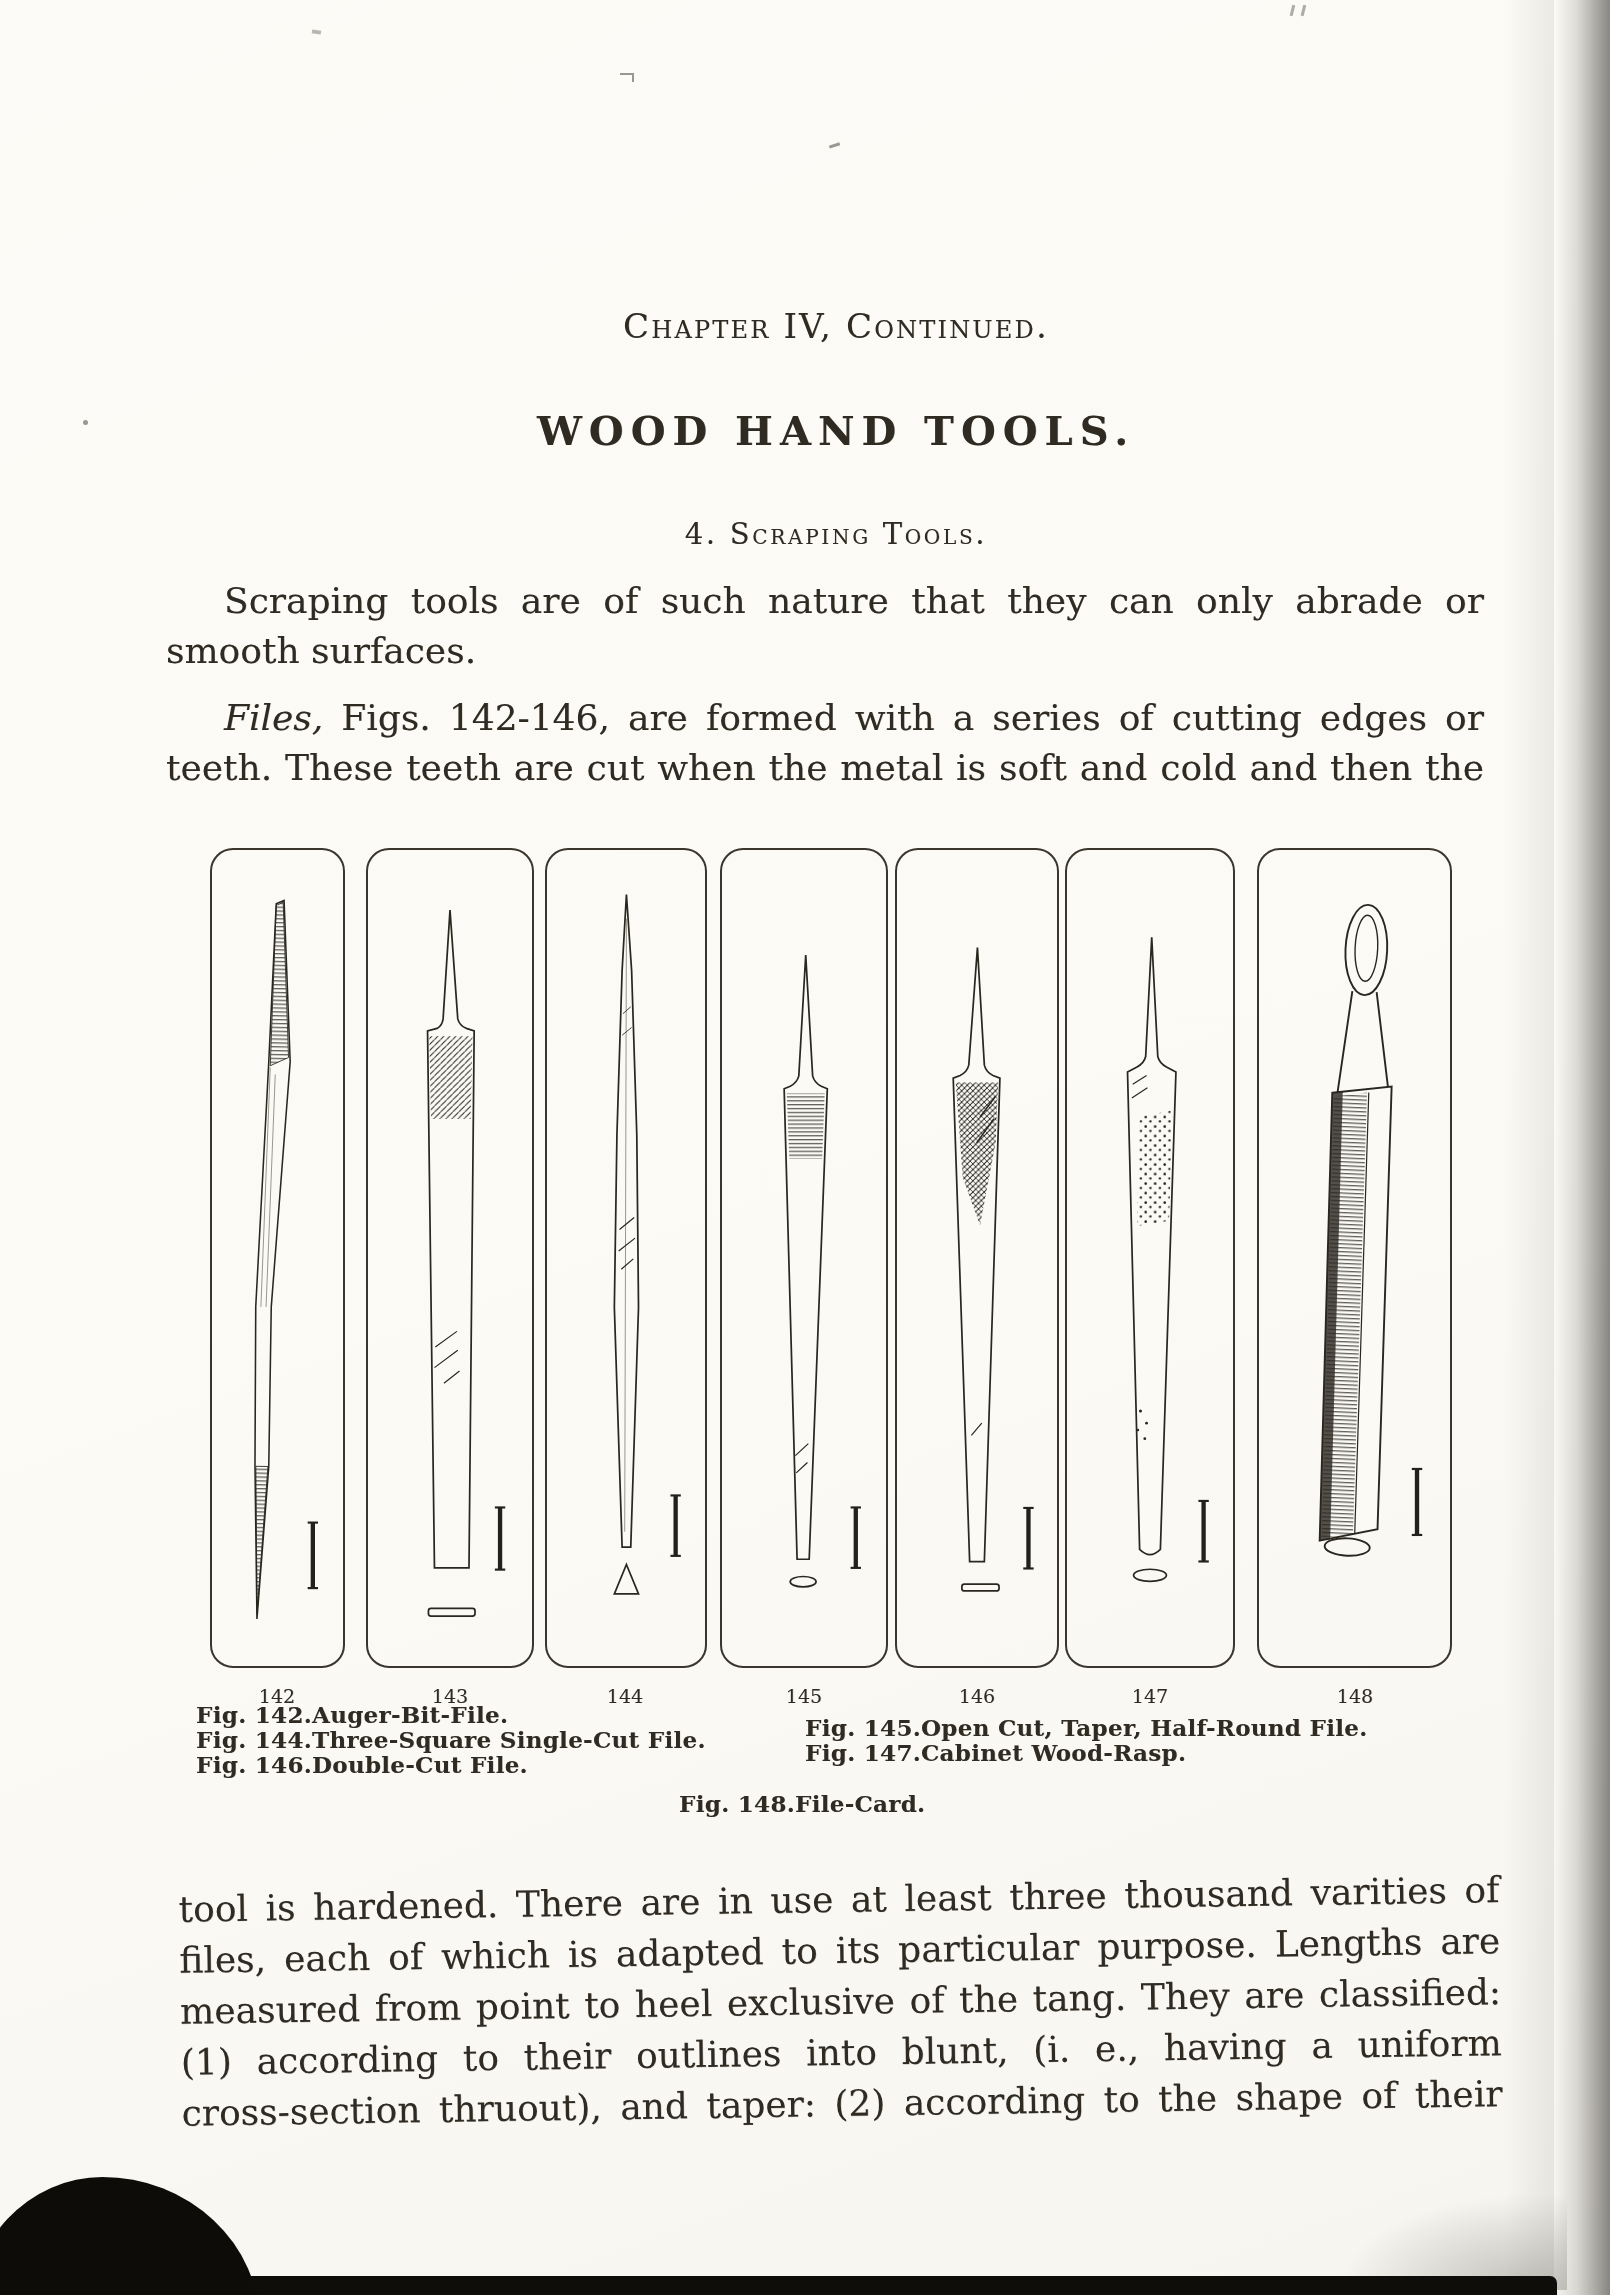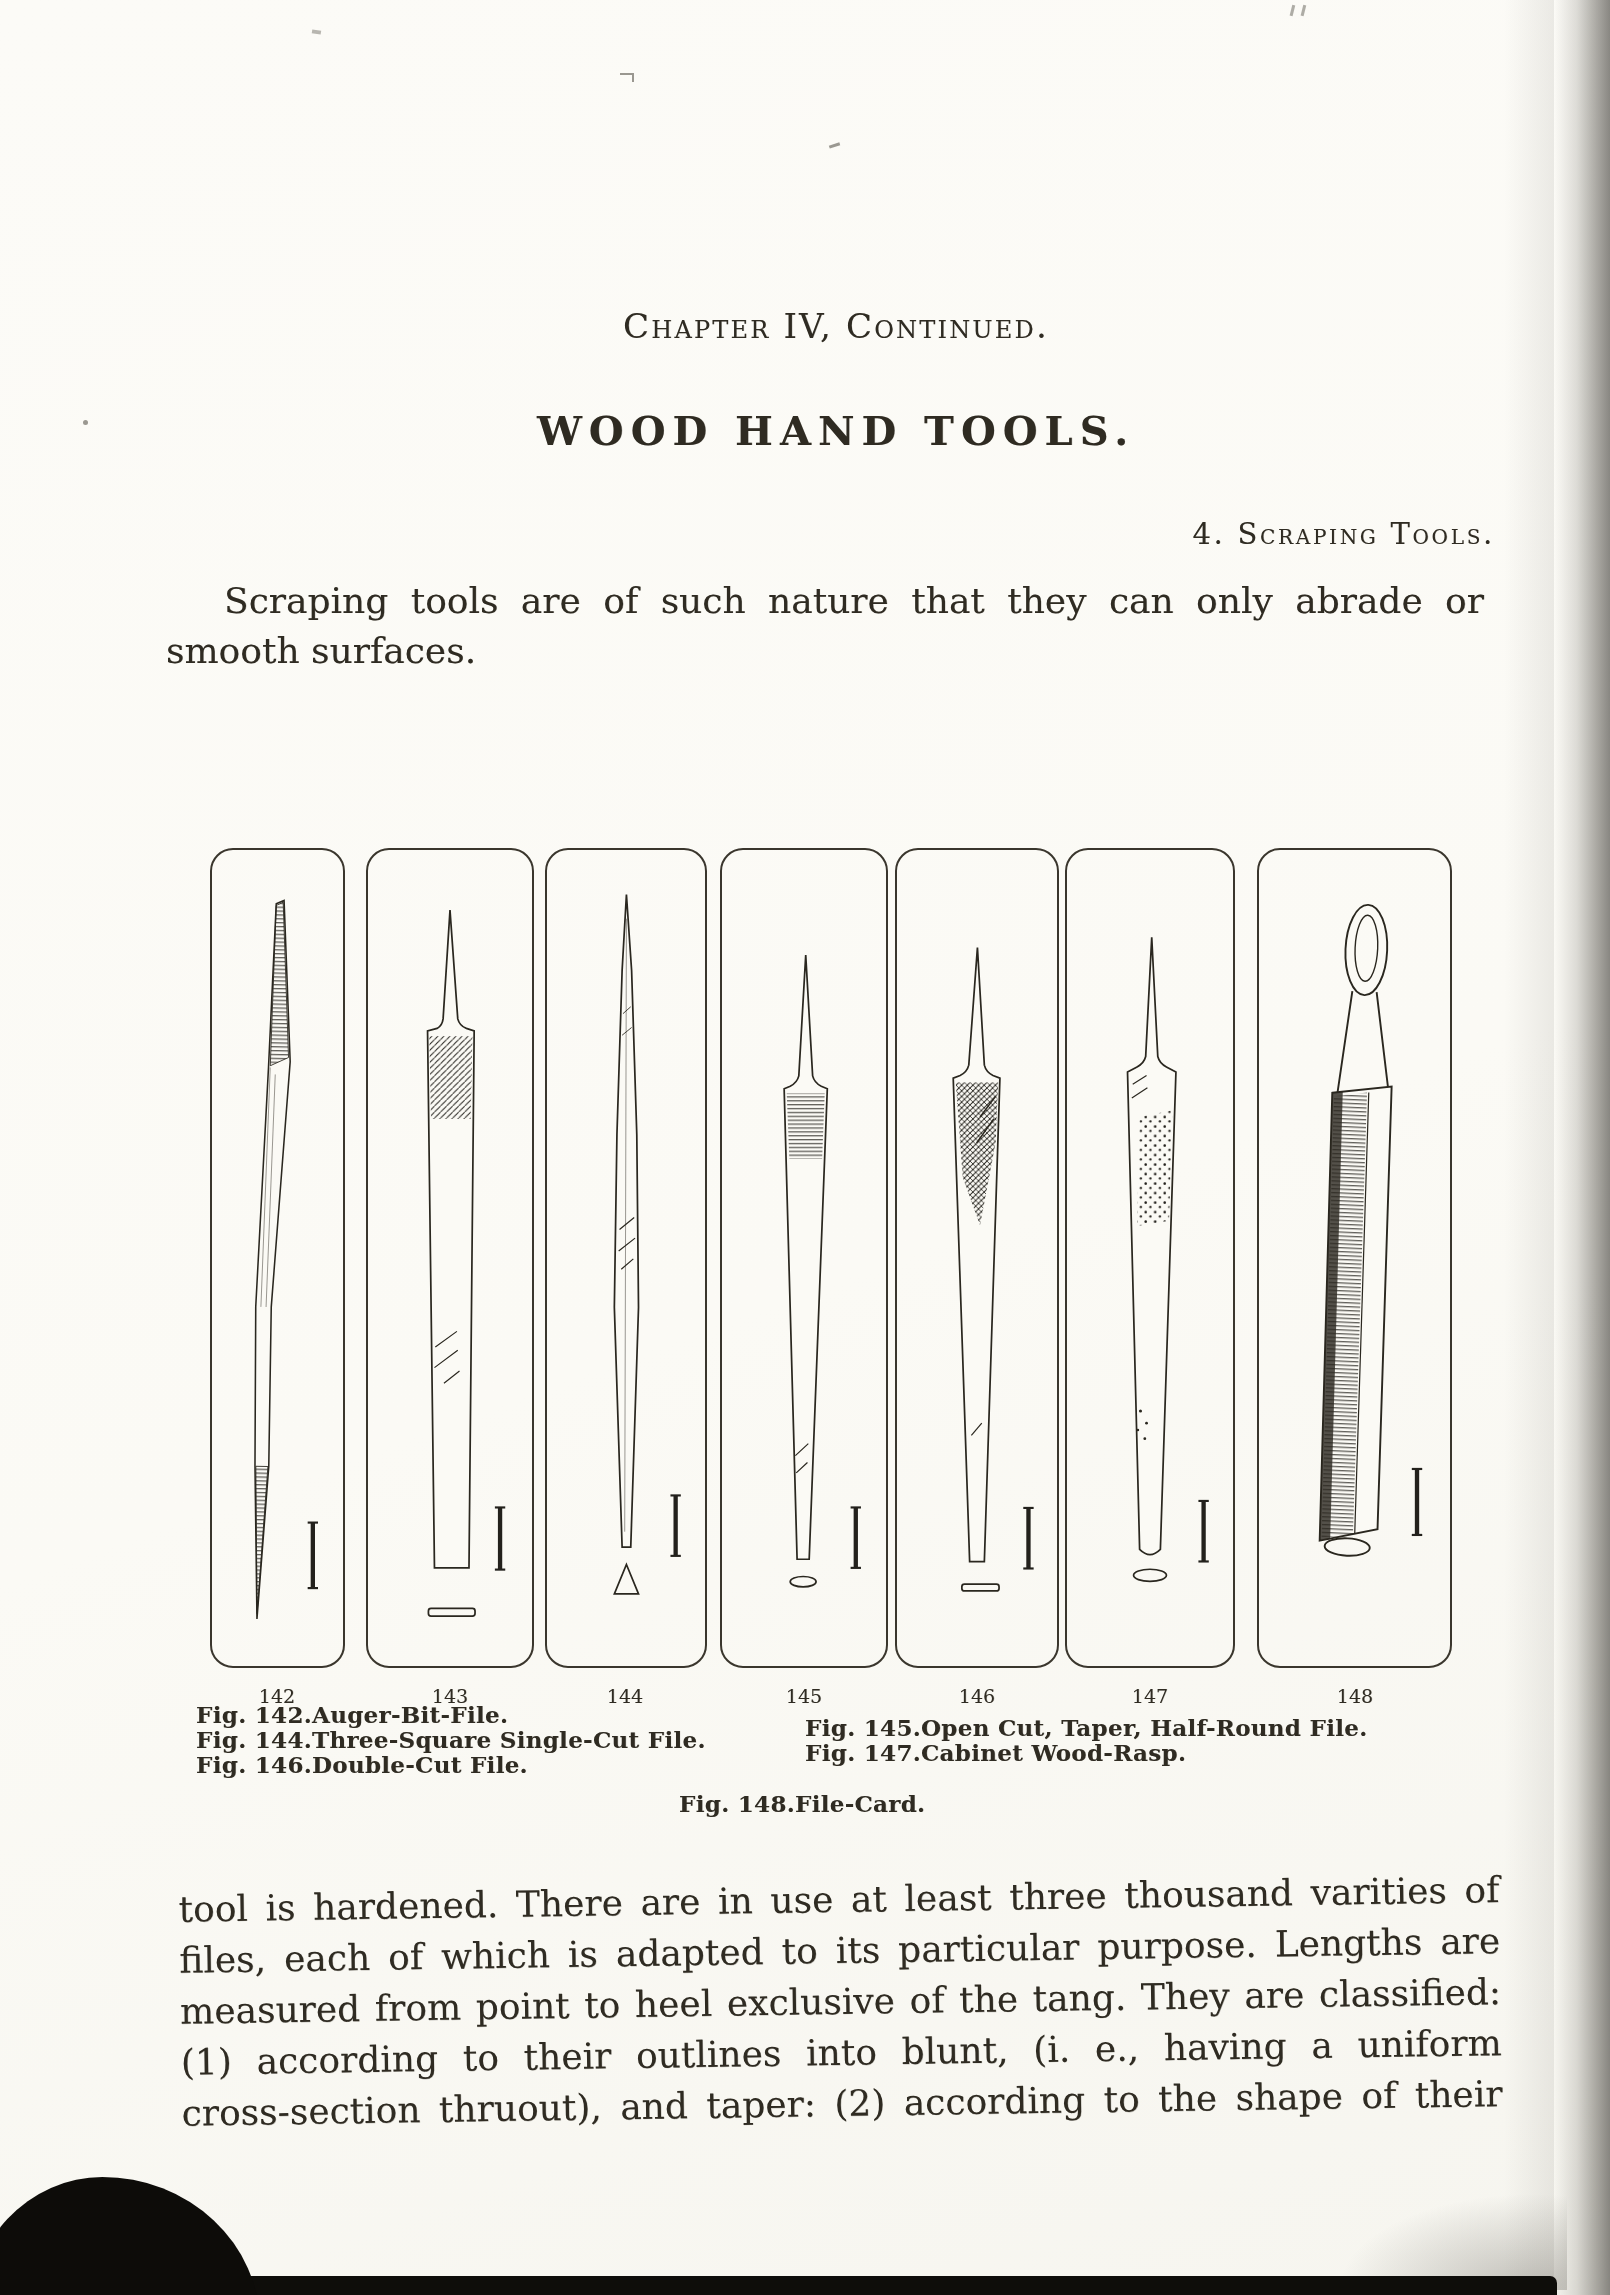--- a/index.html
+++ b/index.html
@@ -10,21 +10,21 @@
     font-family:"DejaVu Serif","Liberation Serif",serif;
     color: var(--ink, #2f2b22);
     text-shadow: 0.4px 0.4px 0.6px rgba(47,43,34,0.30);
   }
 
   
   .chapter { position:absolute; top:306px; left:177px; width:1318px; text-align:center;
     font-size:34px; font-weight:normal; font-variant:small-caps; letter-spacing:2.2px; }
   .title   { position:absolute; top:407px; left:177px; width:1318px; text-align:center;
     font-size:40px; font-weight:bold; letter-spacing:7px; }
-  .section { position:absolute; top:517px; left:177px; width:1318px; text-align:right;
+  .section { position:absolute; top:517px; left:177px; width:1318px; text-align:center;
     font-size:29px; font-weight:normal; font-variant:small-caps; letter-spacing:2.7px; }
 
   
   .para  { position:absolute; left:166px; width:1318px; font-size:36px; }
   .para1 { top:576px; }
   .para2 { top:693px; }
   .bodyline { height:50px; line-height:50px; }
   .just   { text-align:justify; text-align-last:justify; }
   .indent { text-indent:58px; }
   .lead   { font-style:italic; }
@@ -116,20 +116,24 @@
 
   <h2 class="chapter">Chapter IV, Continued.</h2>
   <h1 class="title">WOOD HAND TOOLS.</h1>
   <h3 class="section">4. Scraping Tools.</h3>
 
   <div class="para para1">
     <div class="bodyline just indent">Scraping tools are of such nature that they can only abrade or</div>
     <div class="bodyline">smooth surfaces.</div>
   </div>
 
+  <div class="para para2">
+    <div class="bodyline just indent"><span class="lead">Files,</span><span> Figs. 142-146, are formed with a series of cutting edges or</span></div>
+    <div class="bodyline just">teeth. These teeth are cut when the metal is soft and cold and then the</div>
+  </div>
 
   <div class="figure">
 
     <div class="panel p142">
       <svg viewBox="0 0 152 926">
         <g stroke="#2a271f" stroke-width="1.8" fill="none" transform="rotate(1.2 70 460)">
           <path d="M66,52 L75,48 L86,235 L70,520 L71,705 L61,882 L55,705 L52,520 L61,242 Z" fill="#fbfaf5"></path>
           <polygon points="66,54 74,50 84,230 63,240" fill="url(#hatchH)" stroke-width="1"></polygon>
           <polygon points="56,705 70,705 61,876" fill="url(#hatchH)" stroke-width="1"></polygon>
           <path d="M63,242 L58,520 M69,250 L64,520" stroke-width="0.9" opacity="0.6"></path>

